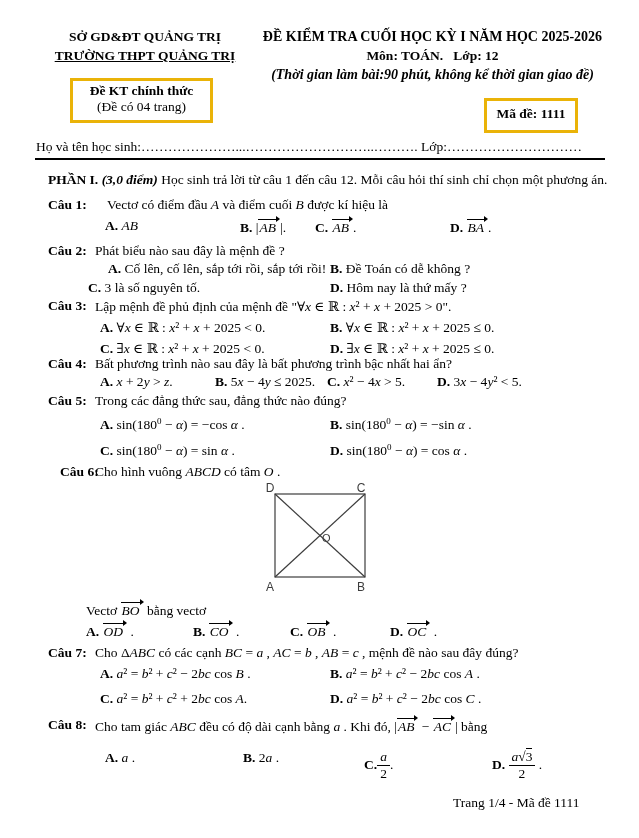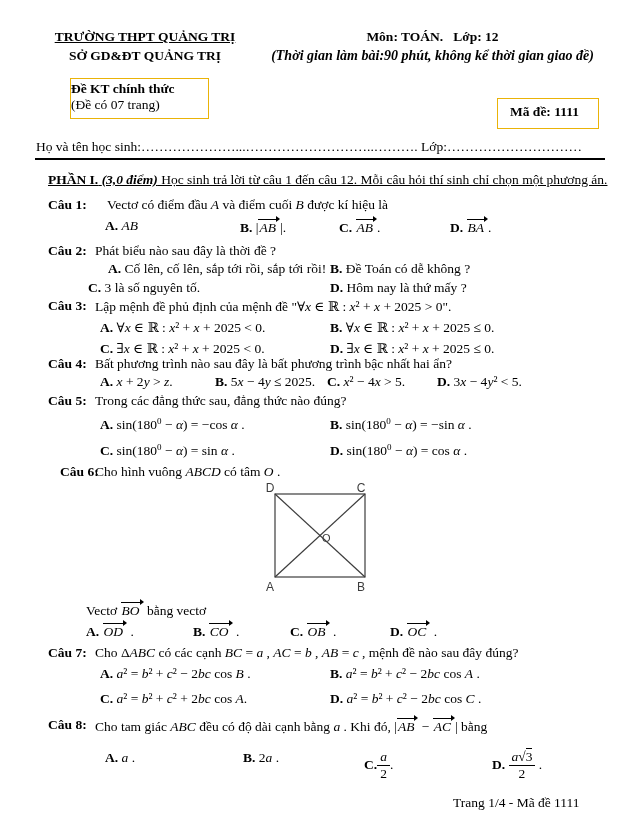--- a/index.html
+++ b/index.html
@@ -7,21 +7,21 @@
     width:639px; height:838px; background:#ffffff; color:#000;
     font-family:"Liberation Serif", "DejaVu Serif", serif;
     font-size:13.5px; position:relative; overflow:hidden;
   }
   .abs { position:absolute; }
   .b { font-weight:bold; }
   .i { font-style:italic; }
   .ctr { text-align:center; }
   .pre { white-space:pre; }
   .hdr-line { line-height:19px; white-space:pre; }
-  .box { position:absolute; border:1px solid #eab308; }
+  .box { position:absolute; border:3px solid #eab308; text-align:center; }
   .ln { position:absolute; left:0; width:639px; white-space:nowrap; }
   .ln > span { position:absolute; white-space:nowrap; }
   .qnum { font-weight:bold; }
   .optL { font-weight:bold; }
   .rule { position:absolute; background:#000; }
   
   .vec { position:relative; display:inline-block; font-style:italic; padding:3px 4px 0 1px; line-height:1; }
   .vec::before { content:""; position:absolute; left:0; right:4px; top:1px; height:1px; background:#000; }
   .vec::after { content:""; position:absolute; right:0; top:-2px; width:0; height:0;
                 border-left:4px solid #000; border-top:3px solid transparent; border-bottom:3px solid transparent; }
@@ -31,63 +31,64 @@
   .frac .num { display:block; padding:0 3px 1px; }
   .frac .den { display:block; border-top:1px solid #000; padding:1px 3px 0; }
   .sq { white-space:nowrap; font-style:normal; }
   .sq .rad { border-top:1px solid #000; }
   .fig-label { font-family:"Liberation Sans", sans-serif; fill:#3c3c3c; font-size:12px; }
 </style>
 </head>
 <body>
 
 <div class="abs ctr" style="left:40px; top:27px; width:210px;">
+  <div class="b hdr-line">SỞ GD&amp;ĐT QUẢNG TRỊ</div>
   <div class="b hdr-line" style="text-decoration:underline;">TRƯỜNG THPT QUẢNG TRỊ</div>
-  <div class="b hdr-line">SỞ GD&amp;ĐT QUẢNG TRỊ</div>
 </div>
 
 <div class="abs ctr" style="left:255px; top:27px; width:355px;">
+  <div class="b hdr-line" style="font-size:14px;">ĐỀ KIỂM TRA CUỐI HỌC KỲ I NĂM HỌC 2025-2026</div>
   <div class="b hdr-line">Môn: TOÁN.   Lớp: 12</div>
   <div class="b i hdr-line" style="font-size:14px;">(Thời gian làm bài:90 phút, không kể thời gian giao đề)</div>
 </div>
 
 <div class="box" style="left:70px; top:78px; width:137px; height:37px; padding-top:2px;">
   <div class="b">Đề KT chính thức</div>
-  <div>(Đề có 07 trang)</div>
+  <div>(Đề có 04 trang)</div>
 </div>
 
-<div class="box" style="left:497px; top:98px; width:88px; height:24px; padding-top:5px;padding-left:12px;">
+<div class="box" style="left:484px; top:98px; width:88px; height:24px; padding-top:5px;">
   <span class="b">Mã đề: 1111</span>
 </div>
 
 <div class="ln" style="top:139px;">
   <span style="left:36px;"><span>Họ và tên học sinh:</span><span>…………………...………………………..……….</span><span class="pre"> Lớp:</span><span>…………………………</span></span>
 </div>
 
 <div class="rule" style="left:35px; top:158px; width:570px; height:2px;"></div>
 
 <div class="ln" style="top:172px;">
-  <span style="left:48px;text-decoration:underline;"><span class="b">PHẦN I.</span>
+  <span style="left:48px;"><span class="b">PHẦN I.</span>
     <span class="b i">(3,0 điểm)</span><span> Học sinh trả lời từ câu 1 đến câu 12. Mỗi câu hỏi thí sinh chỉ chọn một phương án.</span></span>
 </div>
 
 <div class="ln" style="top:197px;">
   <span class="qnum" style="left:48px;">Câu 1:</span>
   <span style="left:107px;">Vectơ có điểm đầu <i>A</i> và điểm cuối <i>B</i> được kí hiệu là</span>
 </div>
 <div class="ln" style="top:218px;">
   <span style="left:105px;"><b class="optL">A.</b> <span><i>AB</i></span></span>
   <span style="left:240px;"><b class="optL">B.</b> <span><span class="bar">|</span><span class="vec">AB</span><span class="bar">|</span>.</span></span>
-  <span style="left:339px;"><b class="optL">C.</b> <span><span class="vec">AB</span>.</span></span>
+  <span style="left:315px;"><b class="optL">C.</b> <span><span class="vec">AB</span>.</span></span>
   <span style="left:450px;"><b class="optL">D.</b> <span><span class="vec">BA</span>.</span></span>
 </div>
 
 <div class="ln" style="top:243px;">
   <span class="qnum" style="left:48px;">Câu 2:</span>
-  <span style="left:95px;">Phát biểu nào sau đây là thời đề ?</span>
+  <span style="left:95px;">Phát biểu nào sau đây là mệnh đề ?</span>
 </div>
 <div class="ln" style="top:261px;">
   <span style="left:108px;"><b class="optL">A.</b> <span>Cố lên, cố lên, sắp tới rồi, sắp tới rồi!</span></span>
   <span style="left:330px;"><b class="optL">B.</b> <span>Đề Toán có dễ không ?</span></span>
 </div>
 <div class="ln" style="top:280px;">
   <span style="left:88px;"><b class="optL">C.</b> <span>3 là số nguyên tố.</span></span>
   <span style="left:330px;"><b class="optL">D.</b> <span>Hôm nay là thứ mấy ?</span></span>
 </div>
 

